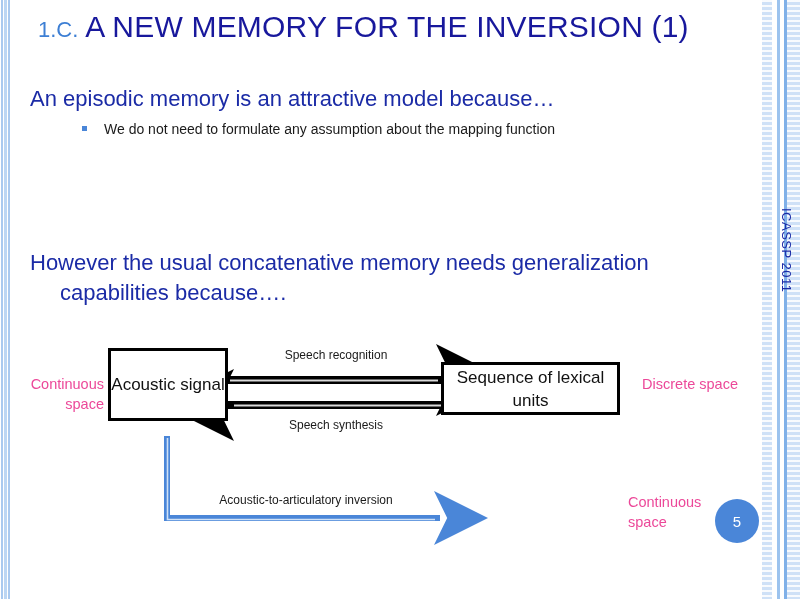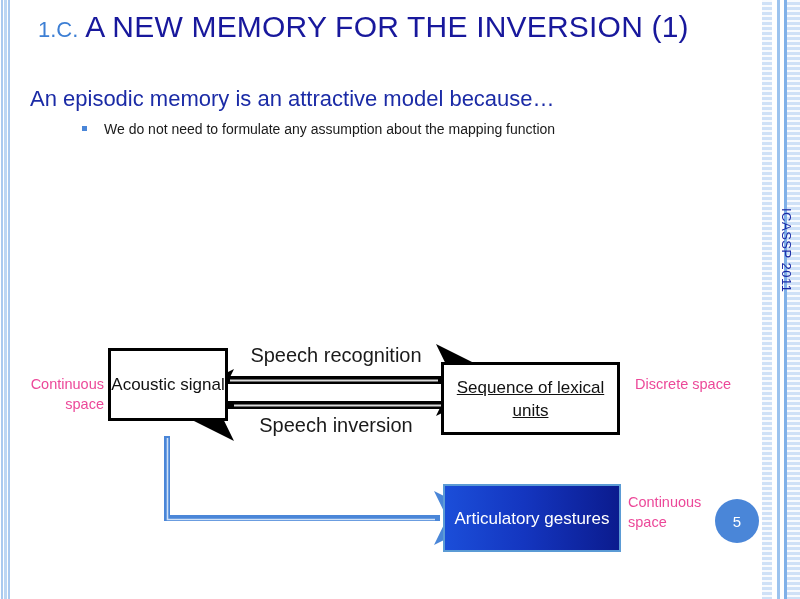--- a/index.html
+++ b/index.html
@@ -130,21 +130,21 @@
     color: #111111;
     font-size: 17px;
     line-height: 23px;
     text-align: center;
     display: flex;
     align-items: center;
     justify-content: center;
     box-sizing: border-box;
   }
   .node-acoustic  { left: 108px; top: 348px; width: 120px; height: 73px; }
-  .node-lexical   { left: 441px; top: 362px; width: 179px; height: 73px; text-decoration: underline; }
+  .node-lexical   { left: 441px; top: 362px; width: 179px; height: 53px; }
 
   .node-gestures {
     position: absolute;
     left: 443px; top: 484px; width: 178px; height: 68px;
     border: 2px solid #5b9bd5;
     background: linear-gradient(to right, #1b4ed9 0%, #1436c0 45%, #0b1b8e 100%);
     color: #ffffff;
     font-size: 17px;
     line-height: 23px;
     text-align: center;
@@ -154,27 +154,27 @@
     box-sizing: border-box;
   }
 
   .side-label {
     position: absolute;
     color: #ec4899;
     font-size: 14.5px;
     line-height: 20px;
   }
   .label-continuous-left { left: 14px;  top: 374px; width: 90px; text-align: right; }
-  .label-discrete        { left: 628px; top: 374px; width: 110px; text-align: center; }
+  .label-discrete        { left: 628px; top: 374px; width: 110px; text-align: right; }
   .label-continuous-right{ left: 628px; top: 492px; width: 110px; text-align: left; }
 
   .arrow-label {
     position: absolute;
     color: #1a1a1a;
-    font-size: 20px;
+    font-size: 12px;
     line-height: 21px;
     text-align: center;
   }
   .label-recognition { left: 240px; top: 345px; width: 192px; }
   .label-synthesis   { left: 240px; top: 415px; width: 192px; }
   .label-inversion   { left: 190px; top: 490px; width: 232px; }
 
   
   .page-badge {
     position: absolute;
@@ -214,20 +214,24 @@
 
   <div class="lead lead-1">An episodic memory is an attractive model because…</div>
 
   <div class="bullets">
     <div class="bullet">
       <span class="sq"></span>
       <span>We do not need to formulate any assumption about the mapping function</span>
     </div>
   </div>
 
+  <div class="lead lead-2">
+    <span>However the usual concatenative memory needs generalization</span>
+    <span class="indent">capabilities because….</span>
+  </div>
 
   <div class="side-text">ICASSP 2011</div>
 
   <svg class="diagram" width="800" height="599" viewBox="0 0 800 599">
     <defs>
       <marker id="blk-right" markerWidth="9" markerHeight="9" refX="1" refY="4.5" orient="auto">
         <path d="M0,0 L9,4.5 L0,9 L2.2,4.5 Z" fill="#000000"></path>
       </marker>
       <marker id="blk-left" markerWidth="9" markerHeight="9" refX="1" refY="4.5" orient="auto">
         <path d="M0,0 L9,4.5 L0,9 L2.2,4.5 Z" fill="#000000"></path>
@@ -250,24 +254,24 @@
     <g>
       <path d="M167,436 L167,518 L440,518" fill="none" stroke="#4a86d8" stroke-width="6" marker-end="url(#blu-right)"></path>
       <path d="M167.5,438 L167.5,519.5 L435,519.5" fill="none" stroke="#cfe1f7" stroke-width="1.6"></path>
     </g>
   </svg>
 
   <div class="node node-acoustic">Acoustic signal</div>
 
   <div class="node node-lexical">Sequence of lexical units</div>
 
-  <div class="node-gestures">Articulatory gestures</div>
 
   <div class="side-label label-continuous-left">Continuous space</div>
   <div class="side-label label-discrete">Discrete space</div>
   <div class="side-label label-continuous-right">Continuous space</div>
 
   <div class="arrow-label label-recognition">Speech recognition</div>
-  <div class="arrow-label label-synthesis">Speech inversion</div>
+  <div class="arrow-label label-synthesis">Speech synthesis</div>
+  <div class="arrow-label label-inversion">Acoustic-to-articulatory inversion</div>
 
   <div class="page-badge">5</div>
 
 </div>
 
 </body></html>

